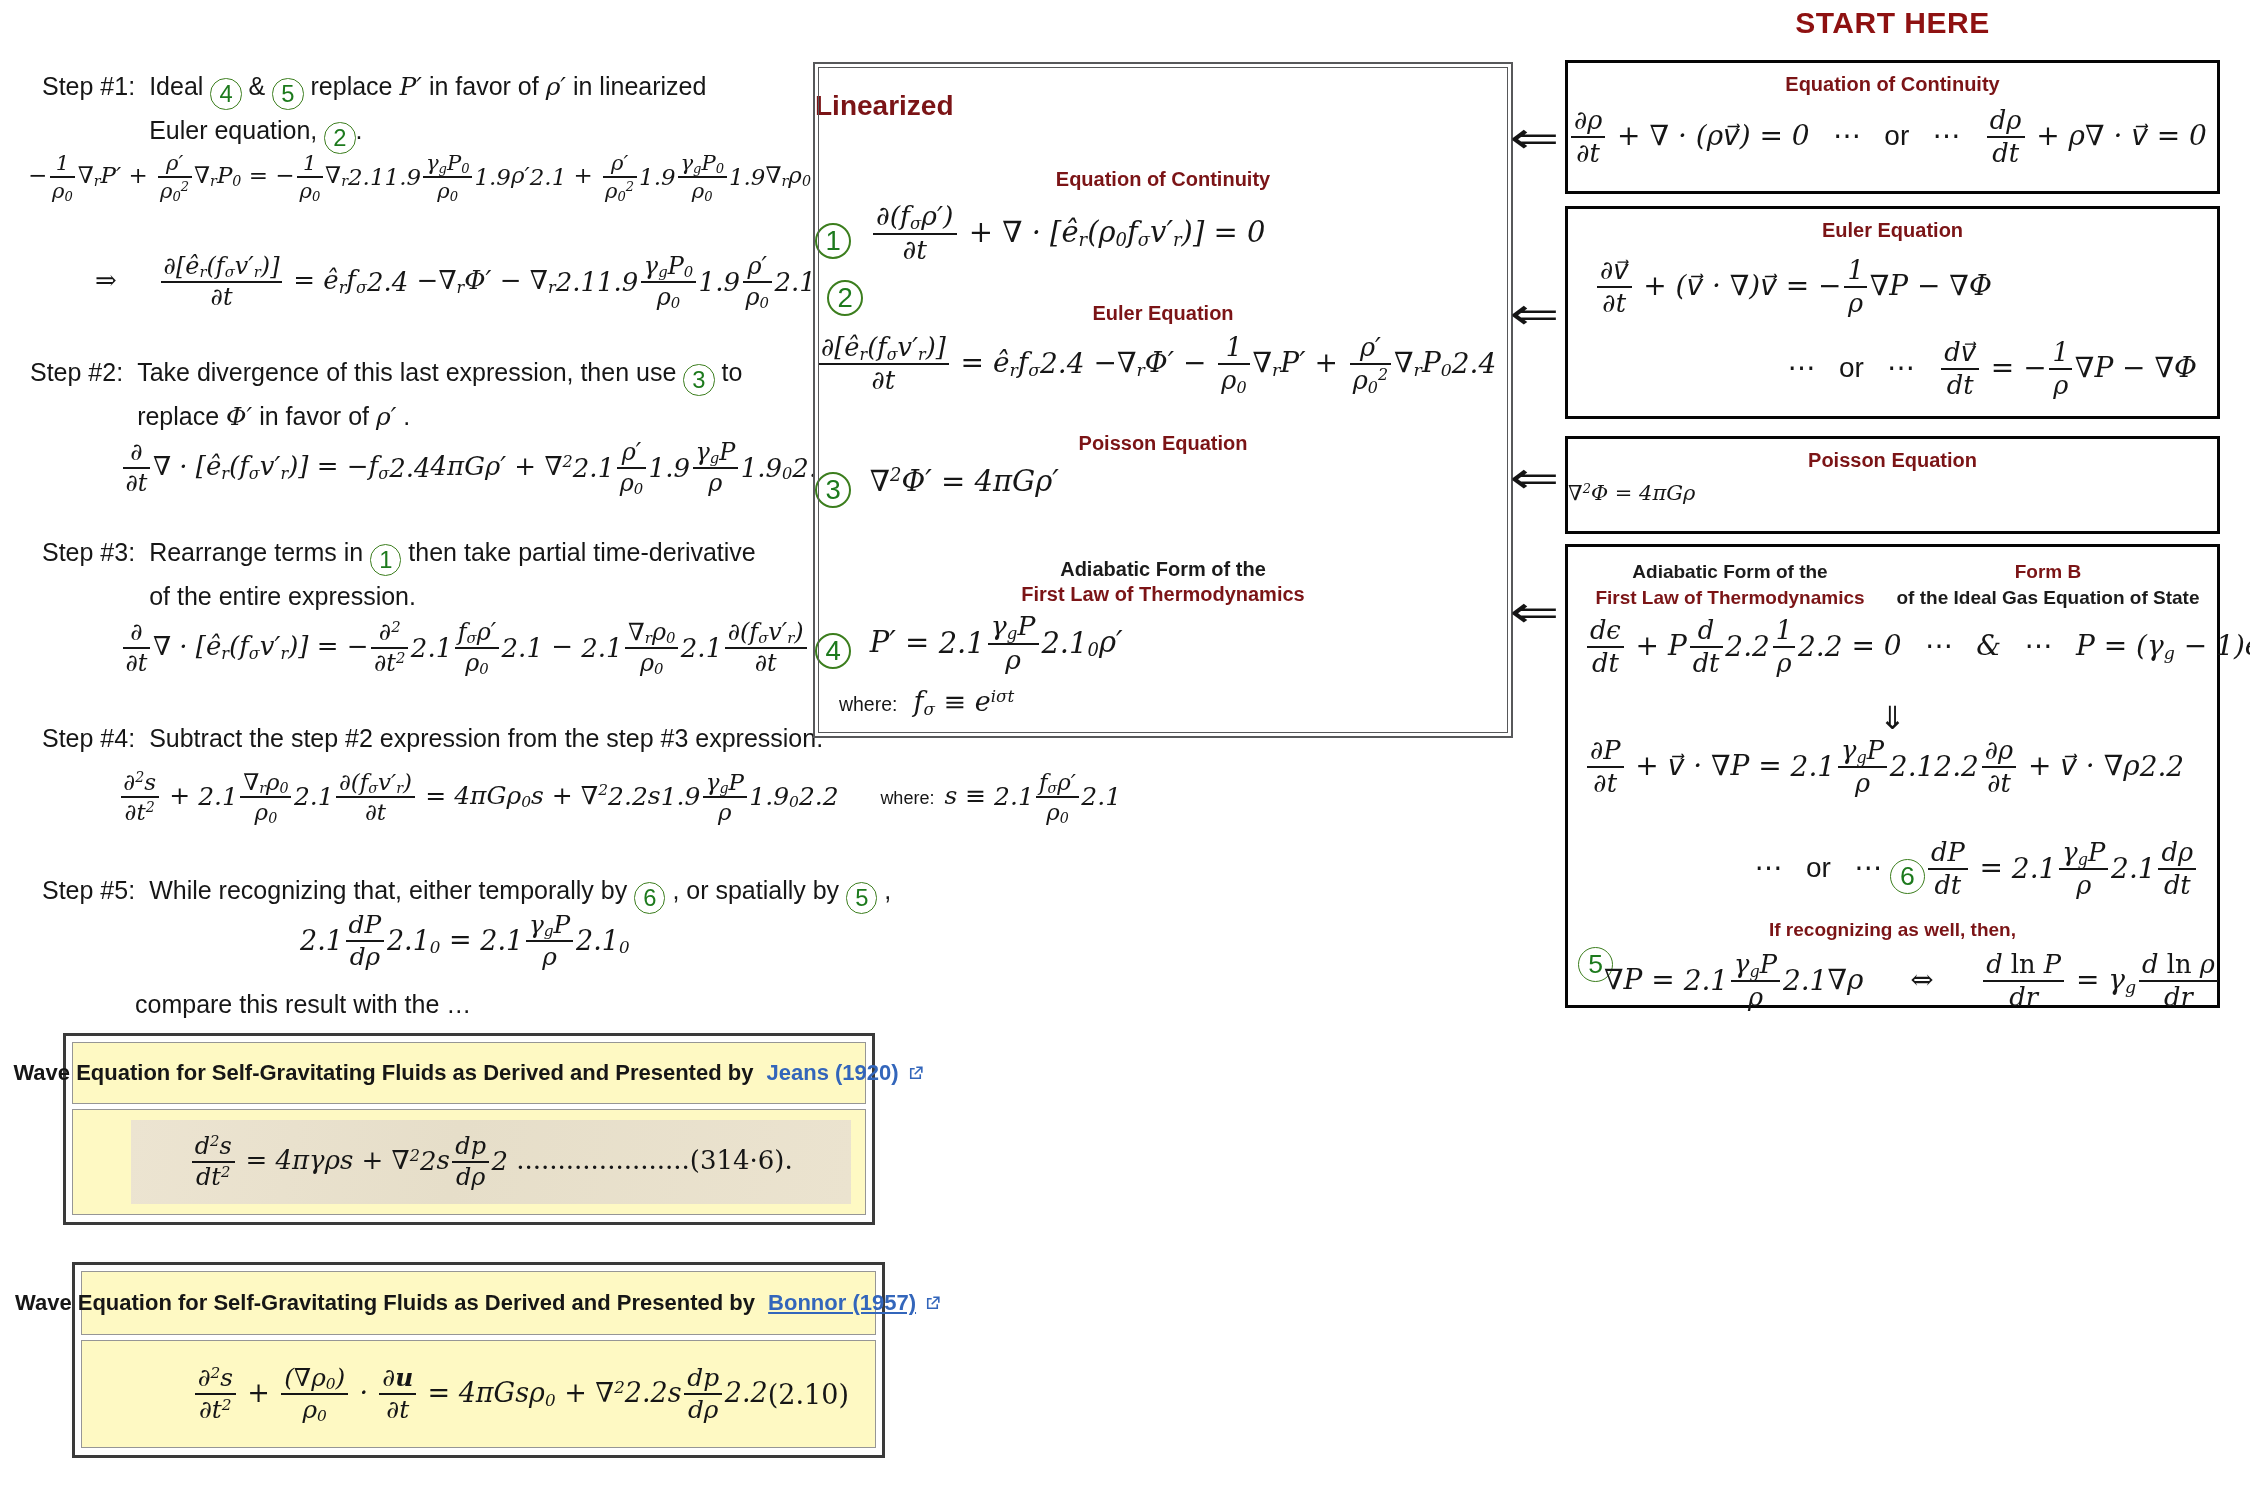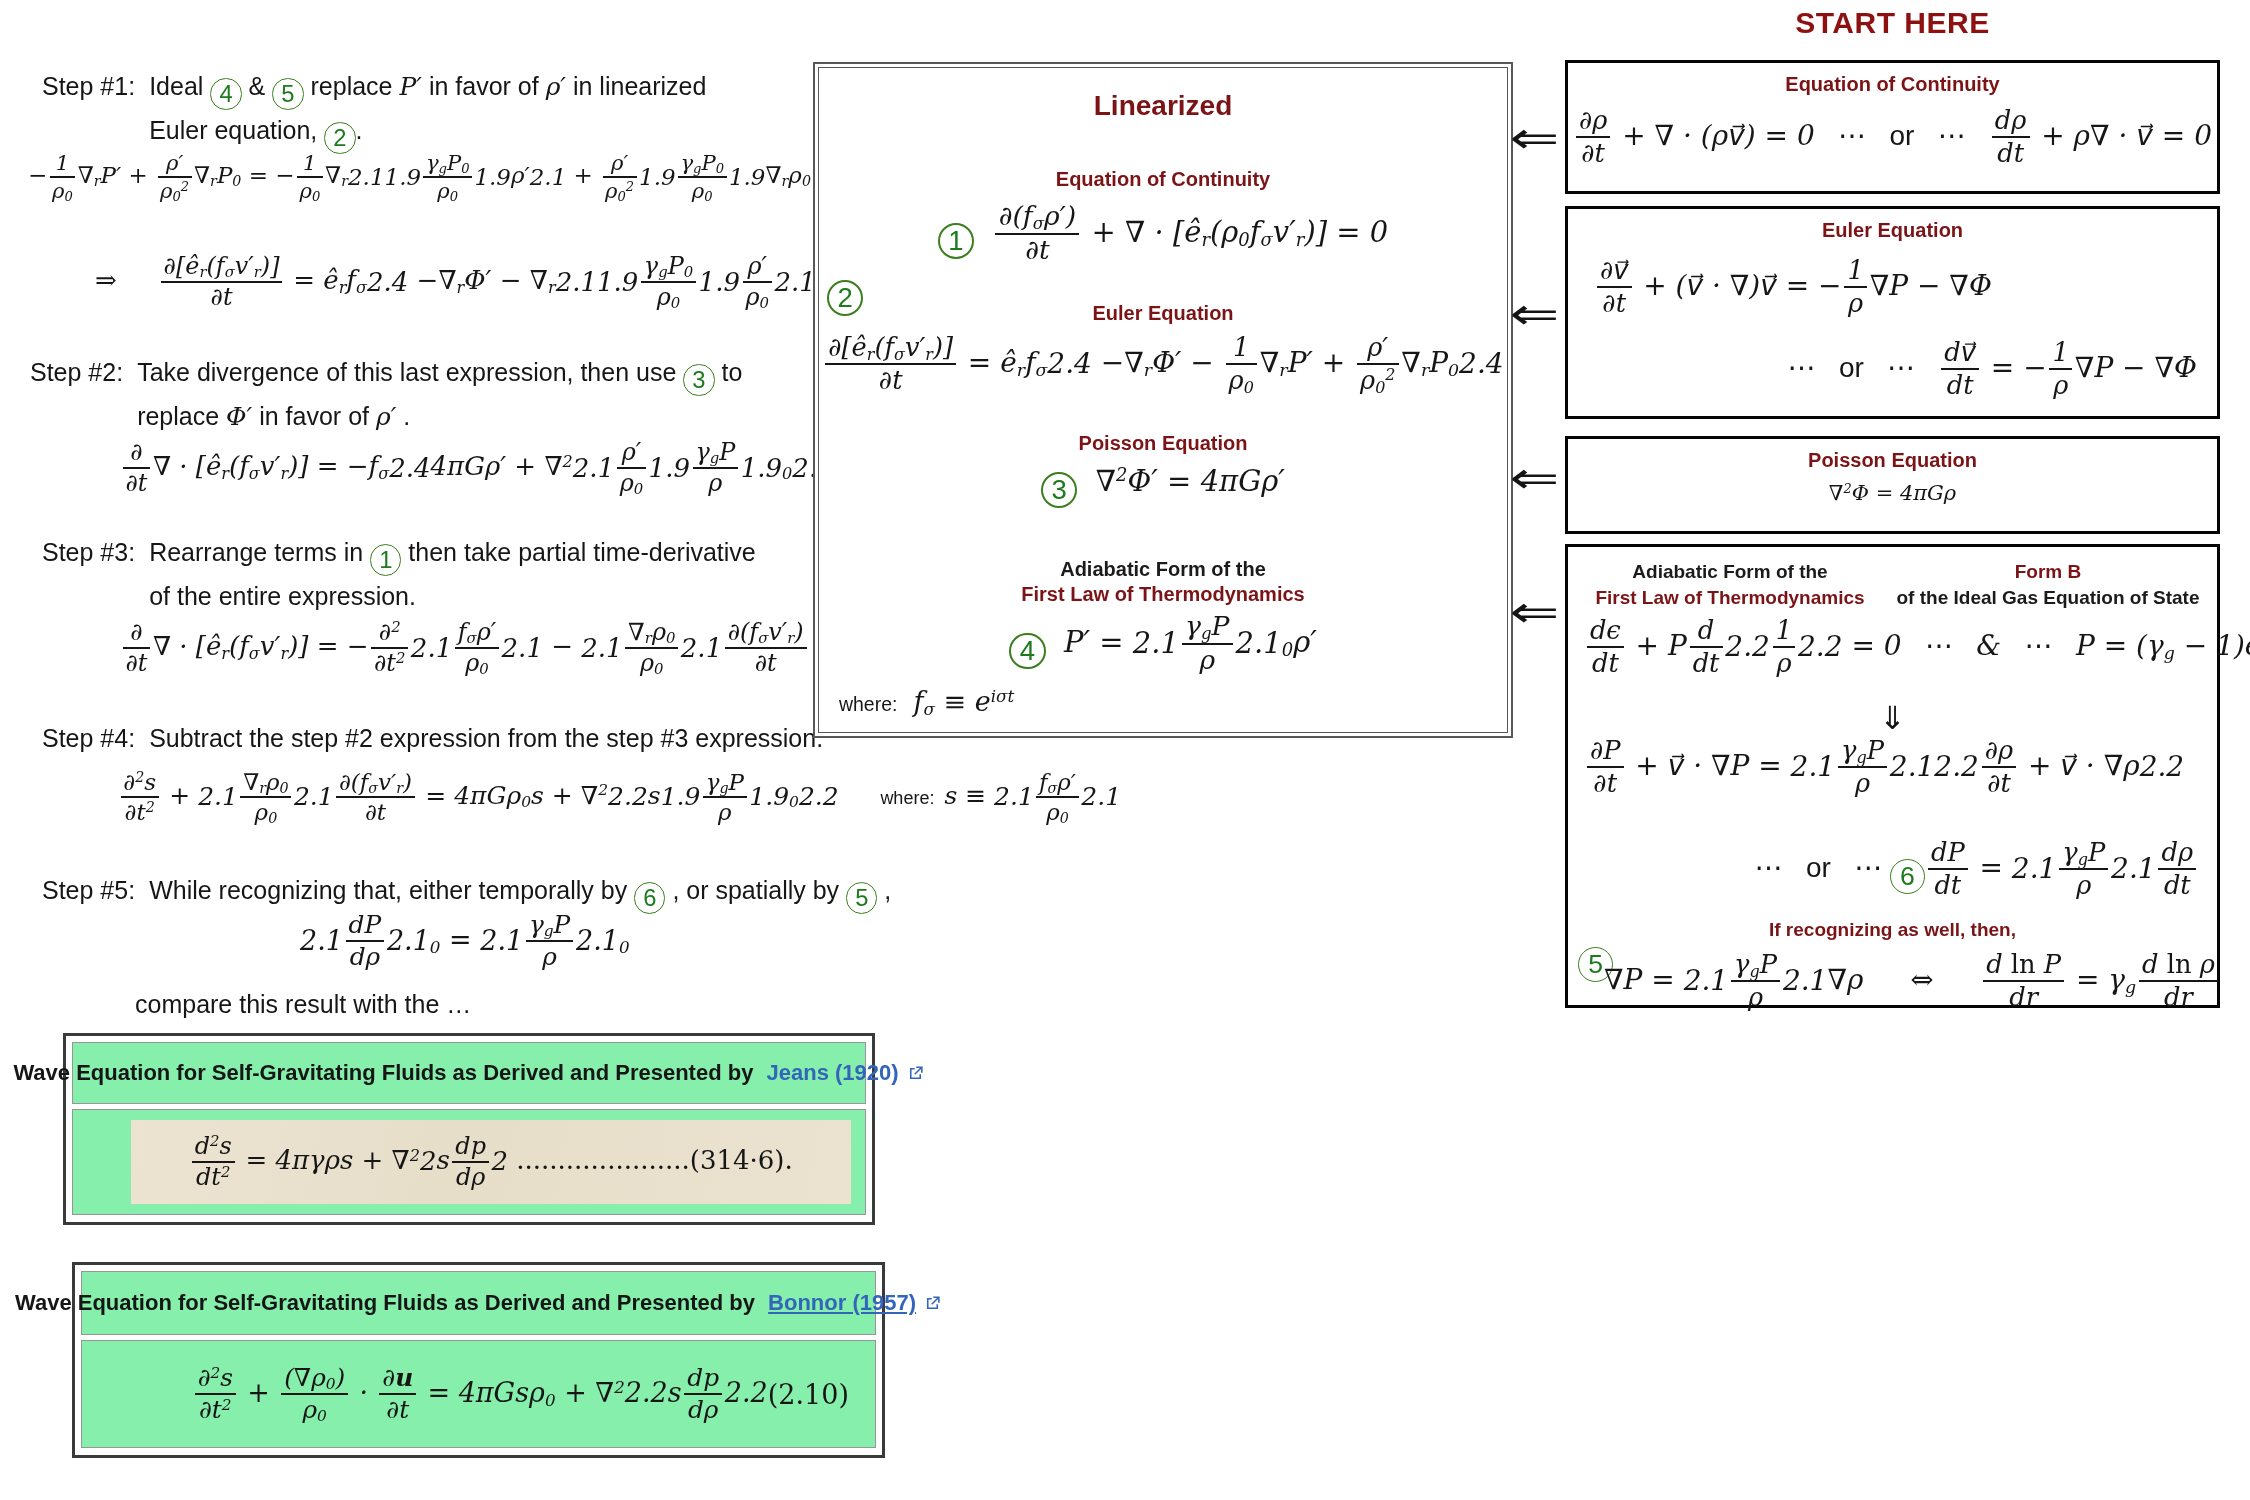--- a/index.html
+++ b/index.html
@@ -34,29 +34,29 @@
         border:.075em solid var(--circle-green);border-radius:50%;font-family:var(--sans);
         font-style:normal;font-weight:400;color:var(--circle-text);font-size:.95em;vertical-align:-.3em}
   
   .step{display:flex;gap:14px;font-size:25px;line-height:40px}
   .step-label{white-space:nowrap}
   
   .dbox{border:2px solid #57585a;background:#fff}
   .dbox::after{content:"";position:absolute;inset:3px;border:1px solid #57585a;pointer-events:none}
   .mini-h{font-size:20px;font-weight:bold;color:var(--header-red);text-align:center;width:100%}
   .mini-h.black{color:#1b1b1b}
-  .centered{width:100%;text-align:center}
+  .centered{width:100%;}
   
   .rbox{border:3px solid #050505;background:#fff}
   .start-here{font-size:30px;font-weight:bold;color:var(--start-red);text-align:center;letter-spacing:.5px}
   .arrow{font-family:"DejaVu Sans",sans-serif;font-size:44px;color:#141414;transform:scaleX(1.35);transform-origin:center;display:inline-block}
   .darr{font-family:"DejaVu Sans",sans-serif;font-size:32px;color:#141414;text-align:center;width:100%}
   
   .obox{border:3px solid #3a3a3a;background:#fff;padding:6px}
-  .ibox{border:1px solid #969696;background:#86efac}
+  .ibox{border:1px solid #969696;background:#fef9c3}
   .btitle{display:flex;align-items:center;justify-content:center;gap:7px;font-size:22px;font-weight:bold;white-space:pre}
   .blink{color:var(--link-blue);cursor:pointer}
   .blink.u{text-decoration:underline}
   .ext-icon{color:var(--link-blue);flex:0 0 auto;display:inline-flex}
   .scan{background:linear-gradient(100deg,#ece4d1 0%,#e6dec9 45%,#ebe3cf 100%);display:flex;align-items:center;justify-content:center}
   .homent{font-size:19px;font-weight:bold;color:var(--header-red);text-align:center;width:100%}
   .hcell{font-size:19px;font-weight:bold;text-align:center;line-height:26px}
   .hcell .red{color:var(--header-red)}
   .hcell .blk{color:#1b1b1b}
 </style>

